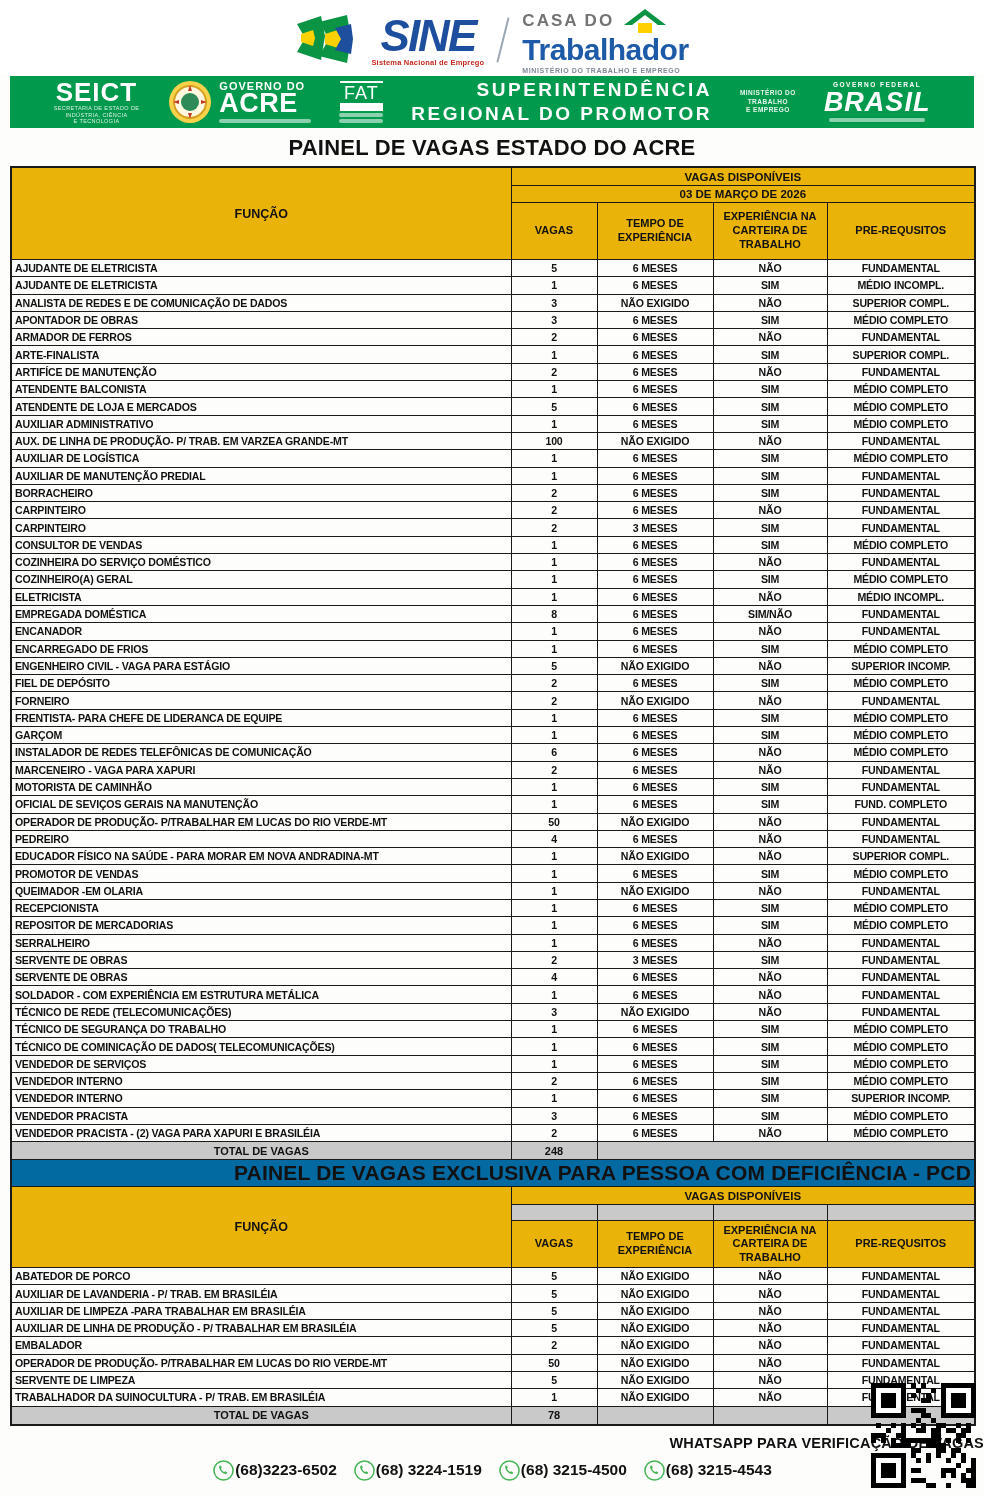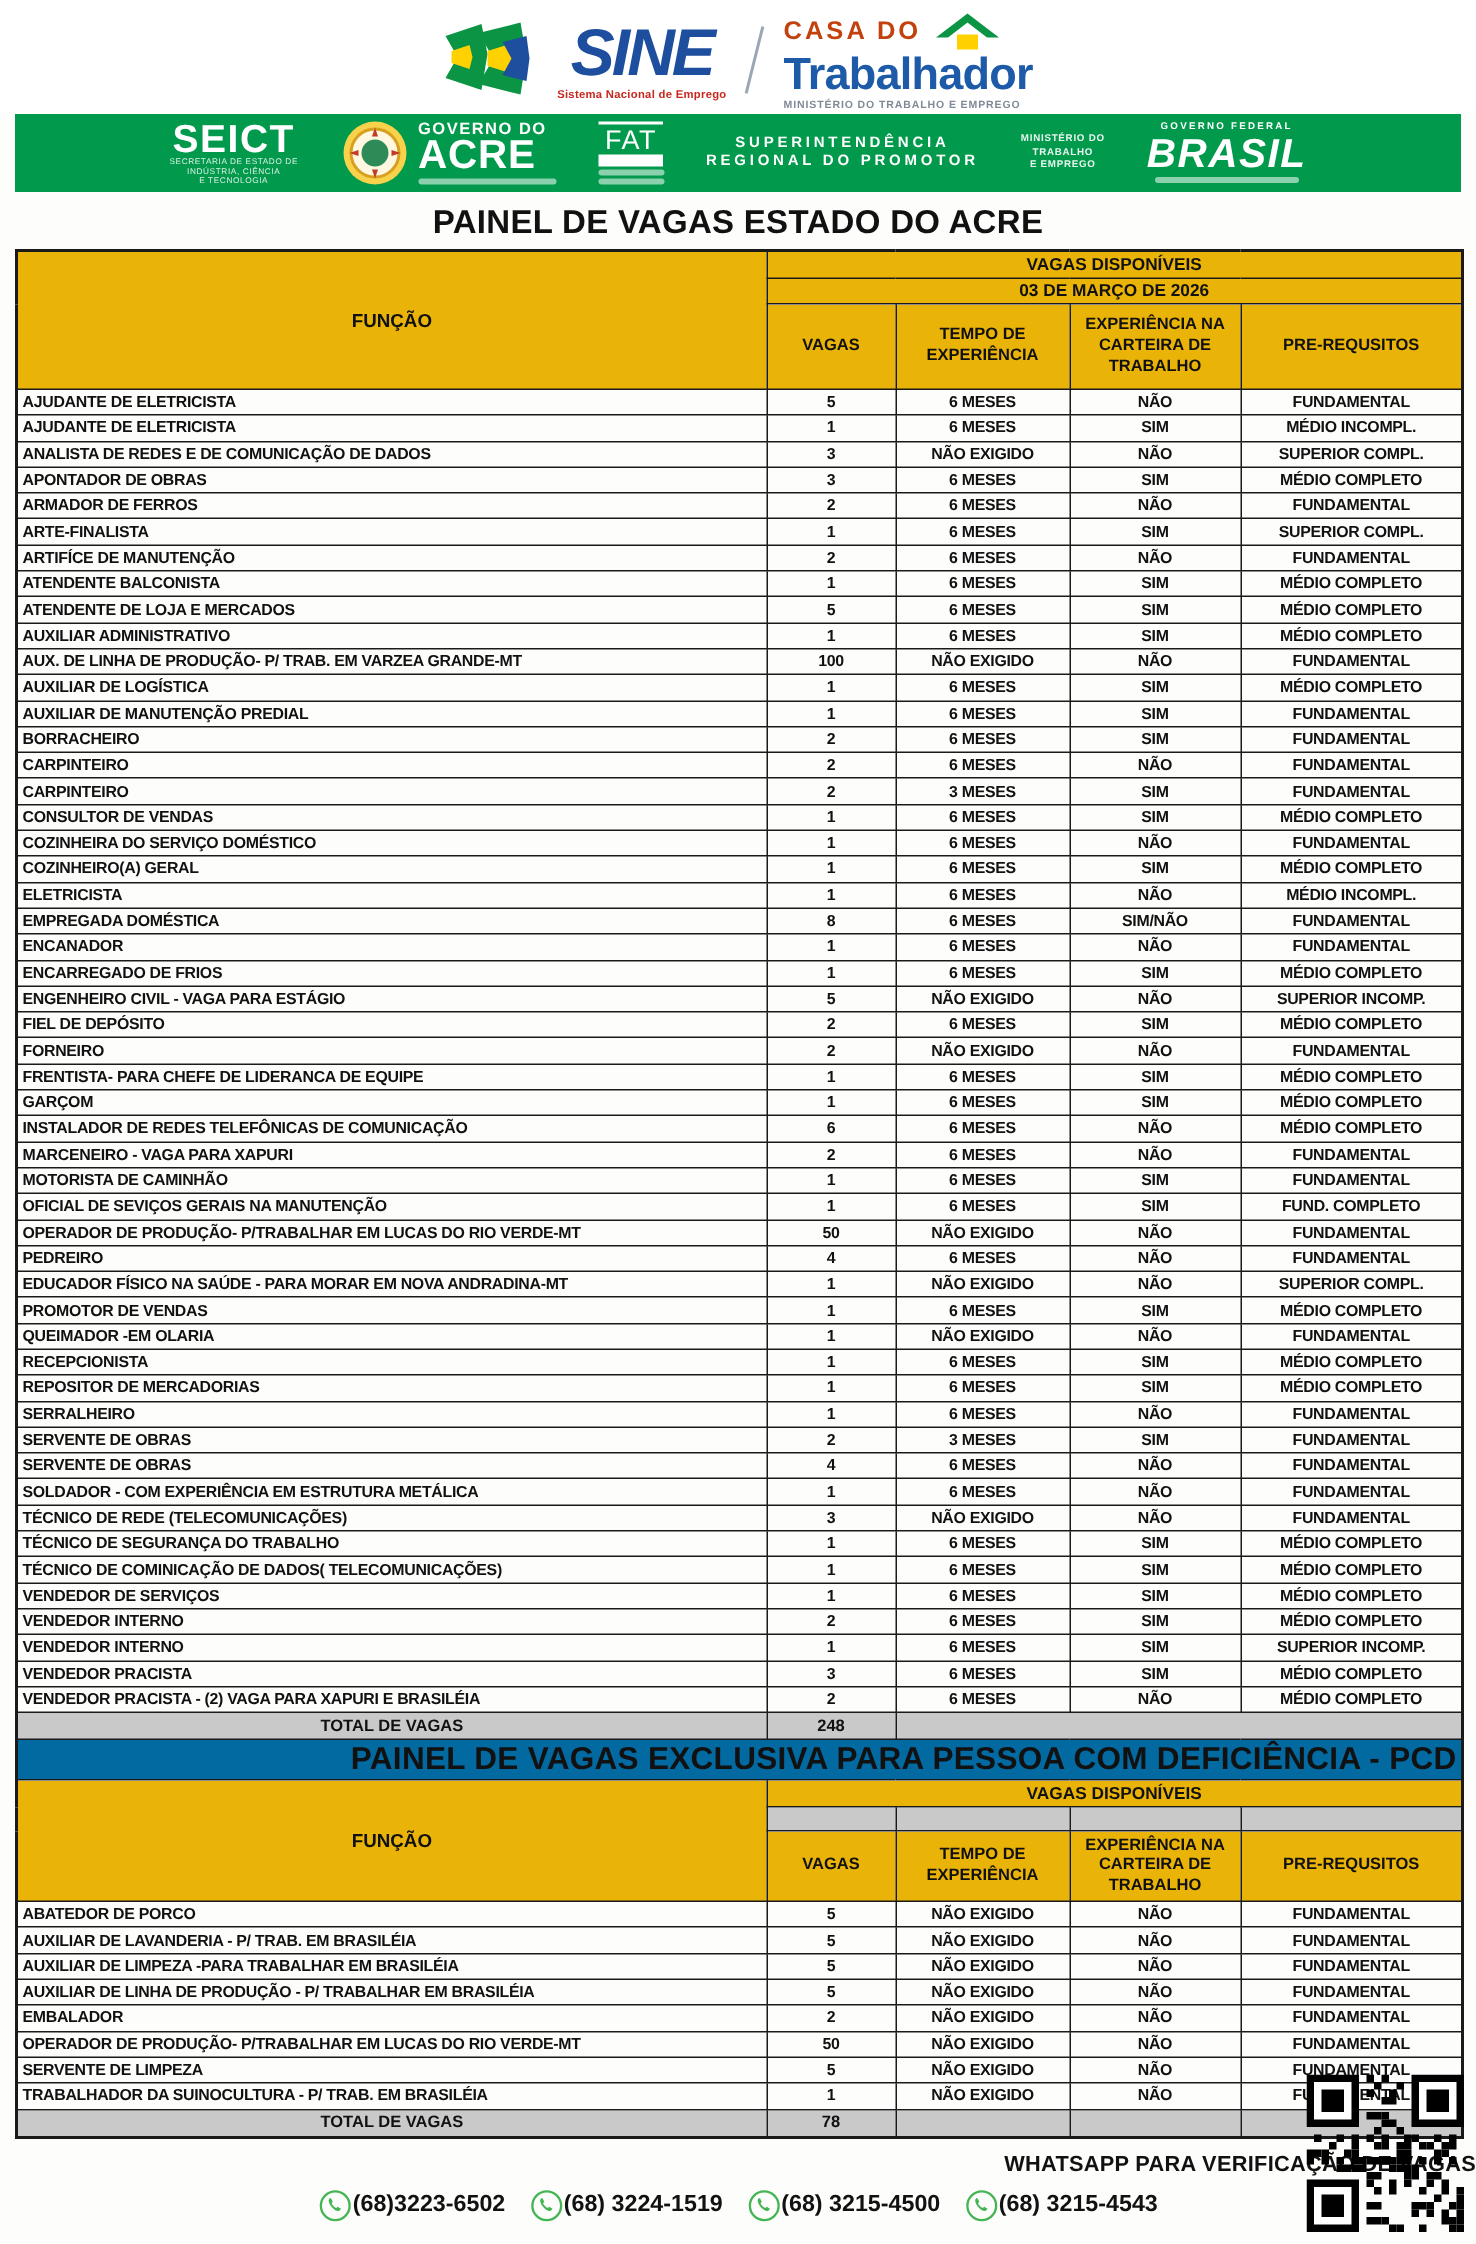--- a/index.html
+++ b/index.html
@@ -8,36 +8,36 @@
 
   
   .logobar{height:68px;padding-top:6px;display:flex;align-items:center;justify-content:center;gap:14px;background:#fff;}
   .sine-lockup{display:flex;gap:6px;}
   .sine-text{display:flex;flex-direction:column;align-items:center;line-height:1;}
   .sine-name{font-size:44px;font-weight:bold;font-style:italic;color:#1d4f9e;letter-spacing:-2px;}
   .sine-sub{font-size:7.5px;font-weight:bold;color:#c6281e;margin-top:1px;letter-spacing:.2px;}
   .divider-slash{width:2px;height:46px;background:#9aa7b5;transform:rotate(14deg);margin:0 4px;}
   .casa-lockup{display:flex;flex-direction:column;line-height:1;}
   .casa-top{display:flex;align-items:center;gap:8px;}
-  .casa-line1{font-size:17px;color:#c2410c;letter-spacing:2px;font-weight:bold;}
+  .casa-line1{font-size:17px;color:#737373;letter-spacing:2px;font-weight:bold;}
   .casa-line2{font-size:30px;font-weight:bold;color:#1d5aa7;letter-spacing:-0.5px;}
   .casa-sub{font-size:7px;font-weight:bold;color:#7f8a96;margin-top:2px;letter-spacing:.6px;}
 
   
   .banner{margin:2px 10px 0 10px;height:52px;background:var(--banner-green,#019a4c);display:flex;align-items:center;justify-content:center;gap:28px;color:#fff;}
   .bk{display:flex;flex-direction:column;align-items:center;line-height:1;}
   .seict-name{font-size:26px;font-weight:bold;letter-spacing:1px;}
   .tinyline{font-size:5.5px;letter-spacing:.4px;opacity:.85;margin-top:1px;white-space:nowrap;}
   .blurline{height:4px;background:rgba(255,255,255,.55);border-radius:2px;margin-top:2px;}
   .acre-lockup{display:flex;align-items:center;gap:6px;}
   .acre-text{display:flex;flex-direction:column;line-height:.95;}
   .acre-l1{font-size:11px;font-weight:bold;letter-spacing:1px;}
   .acre-l2{font-size:27px;font-weight:bold;letter-spacing:.5px;}
   .fat-name{font-size:18px;font-weight:normal;border-top:2px solid #fff;border-bottom:8px solid #ffffff;padding:1px 4px;letter-spacing:1px;}
-  .supt{font-size:10px;font-weight:bold;letter-spacing:2.5px;text-align:center;line-height:1.25;}
+  .supt{font-size:19px;font-weight:bold;letter-spacing:2.5px;text-align:right;line-height:1.25;}
   .mte{font-size:6.5px;font-weight:bold;text-align:center;line-height:1.3;letter-spacing:.5px;opacity:.9;}
   .br-top{font-size:6.5px;font-weight:bold;letter-spacing:1.5px;}
   .br-name{font-size:27px;font-weight:900;letter-spacing:1px;font-style:italic;}
 
   
   .main-title{text-align:center;font-size:22px;font-weight:bold;margin:7px 0 5px 0;letter-spacing:.2px;}
 
   
   .vtable{border-collapse:collapse;width:964px;margin:0 10px;table-layout:fixed;border:2px solid #1a1a1a;}
   .vtable td,.vtable th{border:1px solid #1a1a1a;padding:0 3px;overflow:hidden;white-space:nowrap;}

